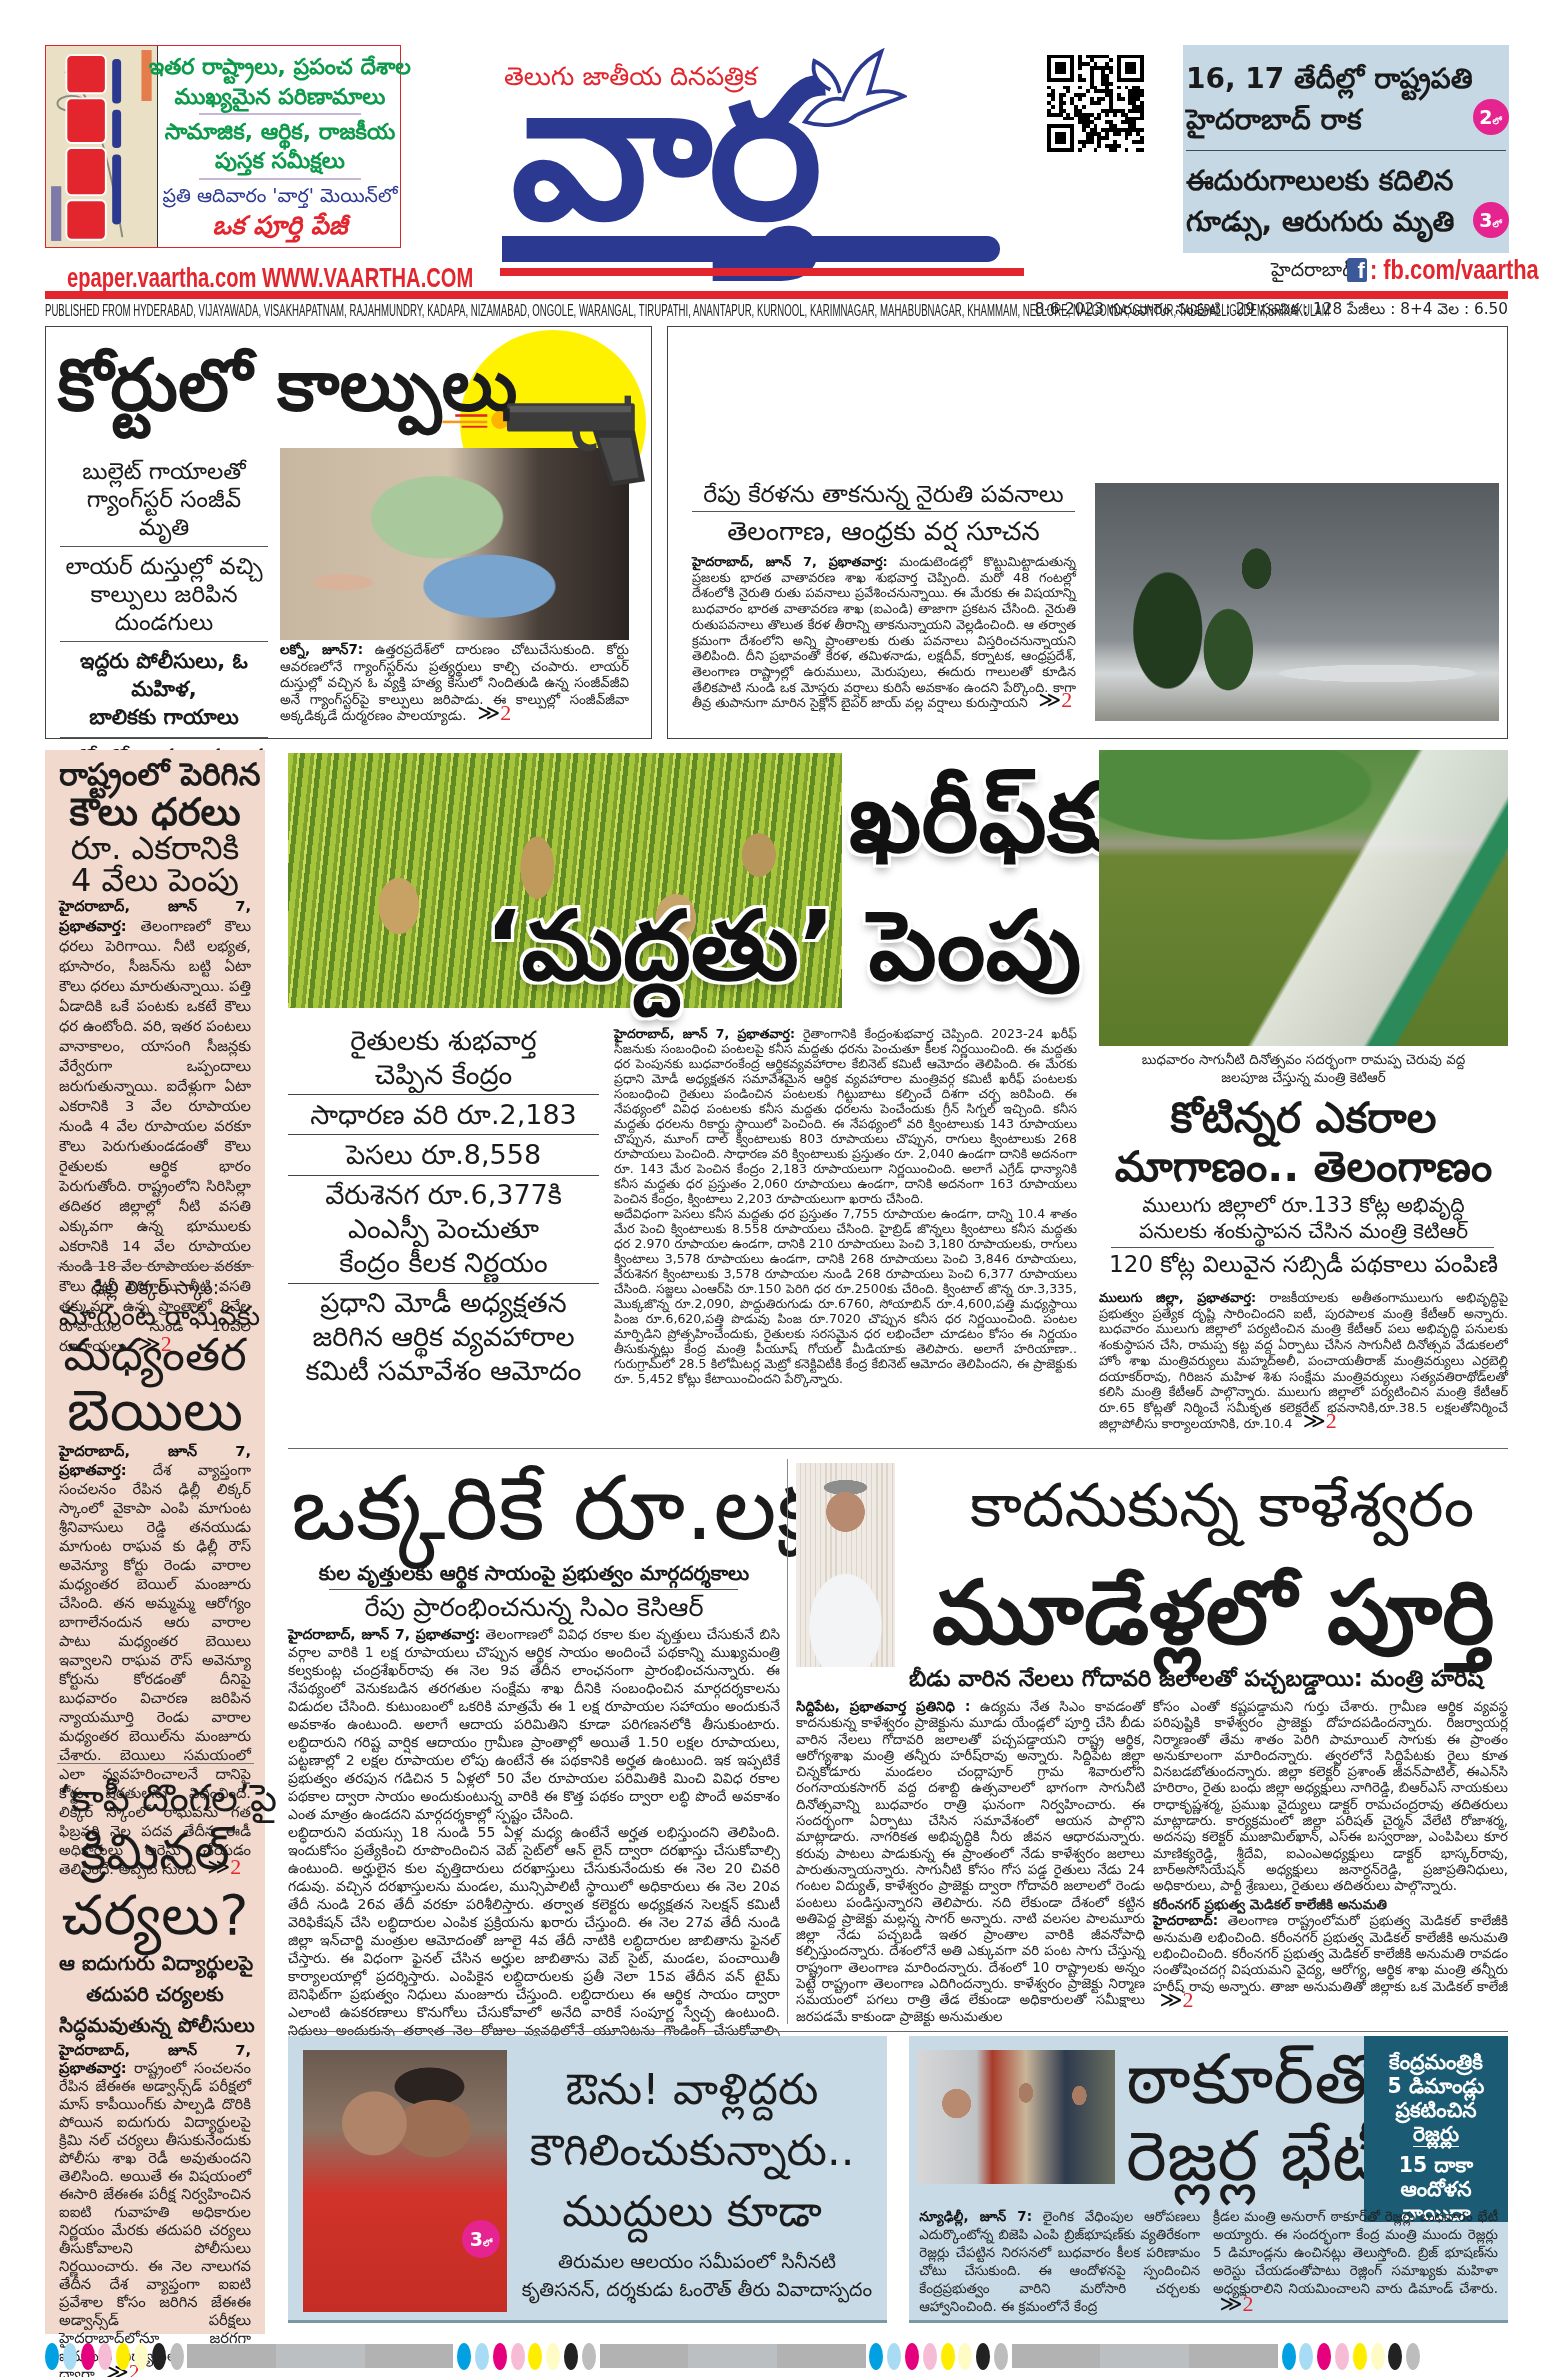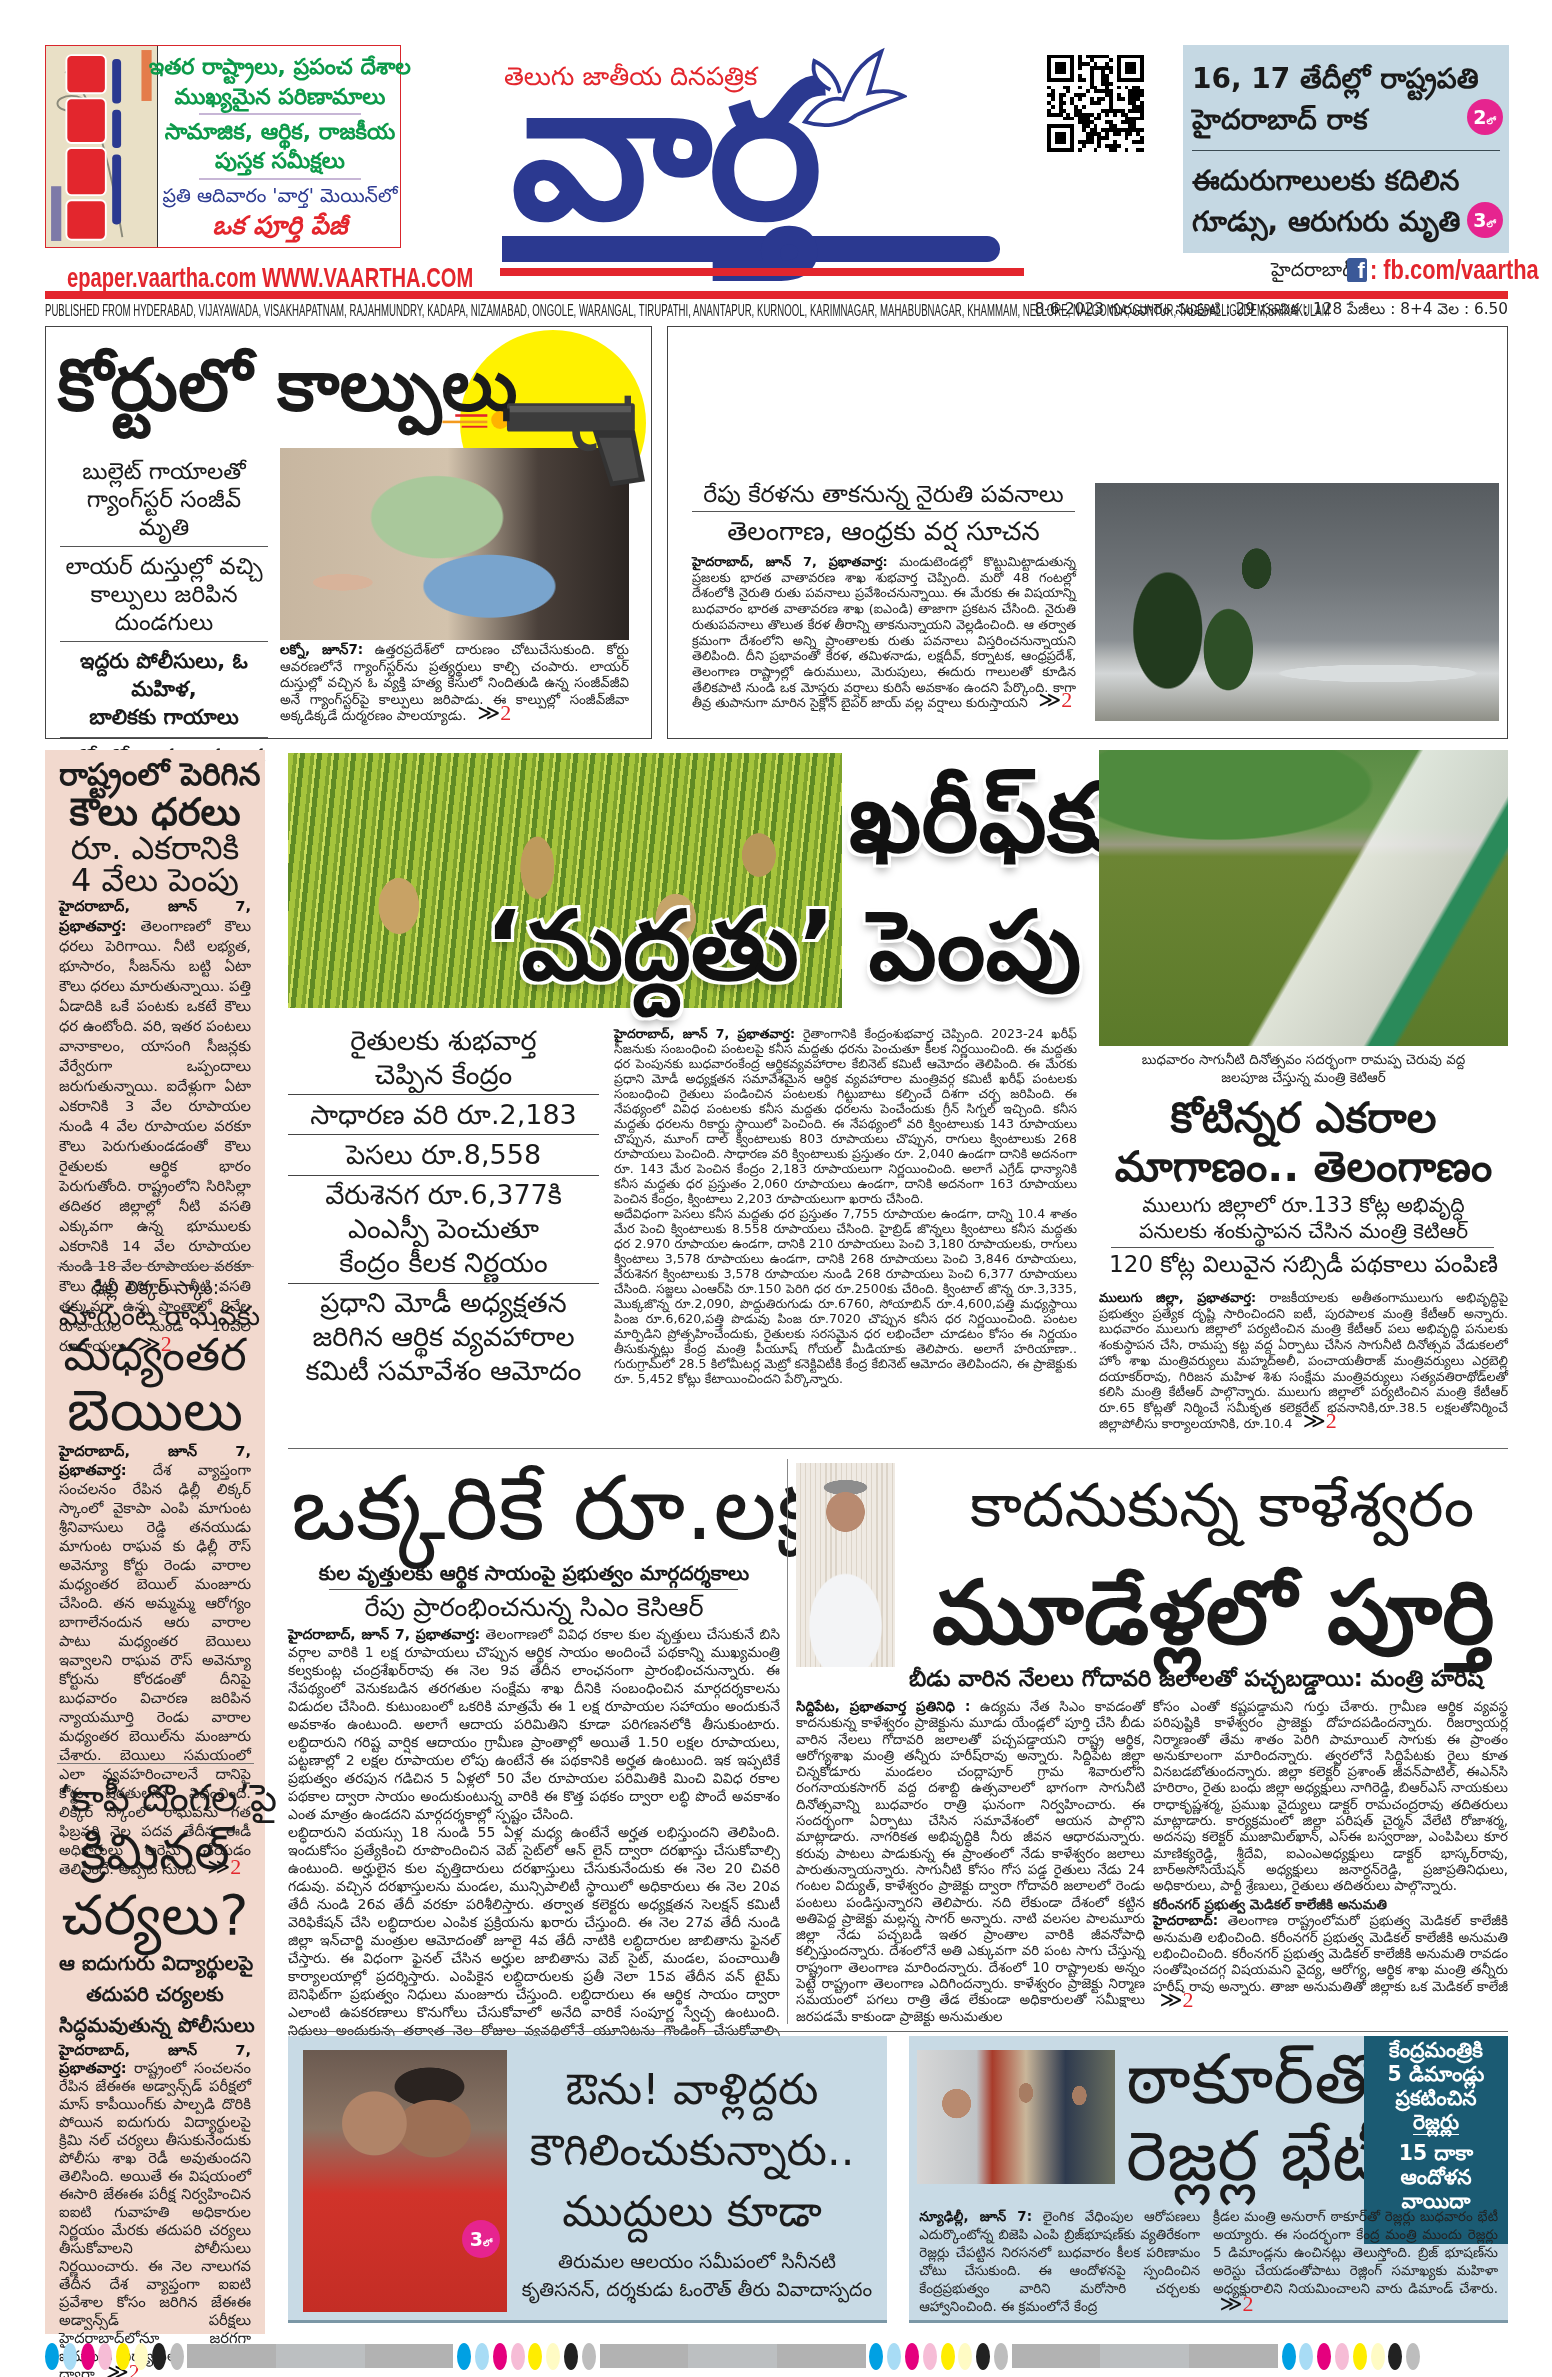--- a/index.html
+++ b/index.html
@@ -20,21 +20,21 @@
 .promo-text .g{color:#0d9a4a;font-weight:bold;font-size:22px;line-height:25.5px;white-space:nowrap;}
 .promo-text .sep{width:70%;height:2.6px;background:#c7b6d6;}
 .promo-text .b{color:#2b3990;font-size:19px;line-height:23px;white-space:nowrap;}
 .promo-text .r{color:#e3262d;font-weight:bold;font-size:25.5px;font-style:italic;line-height:28px;}
 .links{top:262px;height:29px;font-family:"Liberation Sans",sans-serif;font-weight:bold;color:#e3262d;font-size:28px;transform:scaleX(.72);transform-origin:left top;white-space:nowrap;}
 .tagline{left:504px;top:61px;font-size:25.5px;color:#e3262d;white-space:nowrap;}
 .logo-text{left:511px;top:45px;font-size:192px;line-height:211px;font-weight:bold;color:#2b3990;white-space:nowrap;letter-spacing:-3.8px;}
 .logo-bar{left:502px;top:236px;width:498px;height:25.5px;background:#2b3990;border-radius:0 12.8px 12.8px 0;}
 .logo-red{left:500px;top:268px;width:524px;height:7.7px;background:#e3262d;}
 .qr{left:1047px;top:53px;width:97px;height:100px;}
-.teasers{left:1183px;top:45px;width:326px;height:208px;background:#c5d8e3;padding:9px 9px;}
+.teasers{left:1183px;top:45px;width:326px;height:208px;background:#c5d8e3;padding:9px 3px;}
 .teaser{position:relative;height:93px;padding-top:3.8px;}
 .teaser .t{font-size:28px;line-height:41px;font-weight:bold;color:#1a1a1a;white-space:nowrap;}
 .teaser-sep{height:1.9px;background:#3a4a52;margin:2.6px 0 5.1px;}
 .pgbadge{position:absolute;right:-2.6px;width:36px;height:36px;border-radius:50%;background:#e6248f;color:#fff;font-weight:bold;font-size:19px;line-height:36px;text-align:center;}
 .pgbadge small{font-size:9px;}
 .edition{left:1271px;top:258px;font-size:19px;color:#222;white-space:nowrap;}
 .fb-icon{left:1347px;top:258px;width:20.4px;height:24px;background:#3b5998;border-radius:2.6px;}
 .fb-icon::after{content:"f";position:absolute;right:2.6px;bottom:0;color:#fff;font-family:"Liberation Sans",sans-serif;font-weight:bold;font-size:22px;line-height:23px;}
 .fb-link{left:1370px;top:254px;font-family:"Liberation Sans",sans-serif;font-weight:bold;font-size:28px;color:#e3262d;transform:scaleX(.78);transform-origin:left top;white-space:nowrap;}
 .redbar{left:45px;top:291px;width:1463px;height:7.7px;background:#e3262d;}
@@ -105,21 +105,21 @@
 .wr-box{left:909px;width:599px;}
 .kriti-photo{left:15.3px;top:14px;width:204px;height:262px;
  background:radial-gradient(ellipse 26% 20% at 35% 28%,#b08468 0 60%,transparent 62%),radial-gradient(ellipse 30% 18% at 64% 30%,#9c6f55 0 60%,transparent 62%),radial-gradient(ellipse 28% 12% at 62% 14%,#2a2320 0 60%,transparent 62%),linear-gradient(to bottom,#6b5a50 0%,#8b7565 30%,#d0332a 55%,#c42d25 100%);}
 .kriti-hl{left:222px;top:23px;width:364px;text-align:center;font-weight:normal;font-size:43px;line-height:61px;white-space:nowrap;}
 .kriti-badge{left:174px;top:184px;width:38px;height:38px;border-radius:50%;background:#e6248f;color:#fff;font-weight:bold;font-size:19px;line-height:38px;text-align:center;}
 .kriti-badge small{font-size:9px;}
 .kriti-sub{left:227px;top:211px;width:364px;text-align:center;font-size:19px;line-height:28px;white-space:nowrap;}
 .wr-photo{left:7.7px;top:14px;width:198px;height:134px;
  background:radial-gradient(ellipse 12% 18% at 20% 40%,#b88a6f 0 60%,transparent 62%),radial-gradient(ellipse 6% 12% at 55% 32%,#a77c62 0 60%,transparent 62%),radial-gradient(ellipse 6% 12% at 82% 34%,#a77c62 0 60%,transparent 62%),linear-gradient(90deg,#d7d7d7 0%,#bfc3c6 30%,#a83b2a 38%,#c9b69a 55%,#2e3a4e 75%,#6a6f60 100%);}
 .wr-hl{left:217px;top:5.1px;width:230px;text-align:center;font-size:69px;line-height:77px;white-space:nowrap;}
-.wr-side{left:455px;top:0;width:144px;height:208px;background:#1b5b73;color:#fff;text-align:center;font-weight:bold;font-size:20.4px;line-height:24px;padding-top:2px;}
+.wr-side{left:455px;top:0;width:144px;height:186px;background:#1b5b73;color:#fff;text-align:center;font-weight:bold;font-size:20.4px;line-height:24px;padding-top:14px;}
 .wr-side .ul{display:inline-block;border-bottom:1.9px solid #fff;}
 .wr-c1{left:10.2px;top:172px;width:281px;font-size:13.4px;line-height:18px;}
 .wr-c2{left:304px;top:172px;width:285px;font-size:13.4px;line-height:18px;}
 
 .marks{left:45px;top:2342px;width:1463px;height:28px;display:flex;align-items:center;gap:3.8px;}
 .oval{width:14px;height:27px;border-radius:50%;}
 .gbar{height:24px;flex:0 0 266px;display:flex;}
 .gbar span{flex:1;}
 </style>
 </head>

